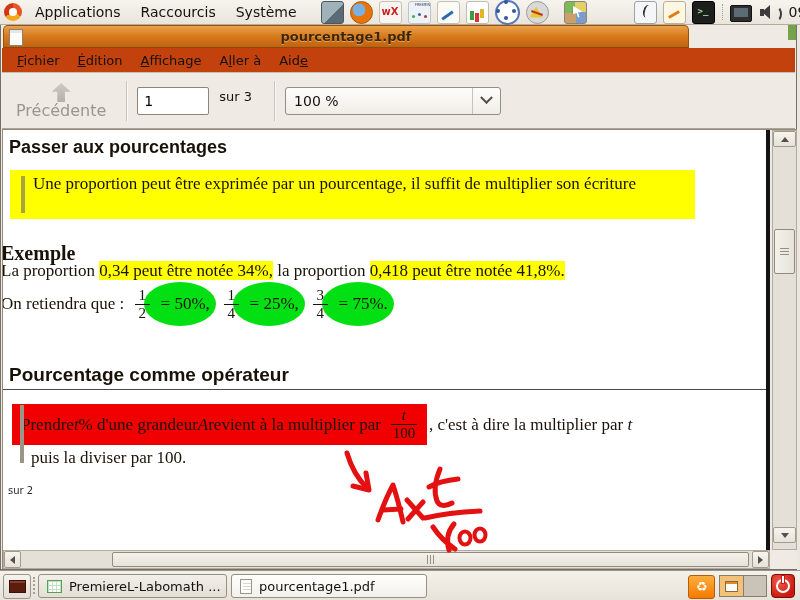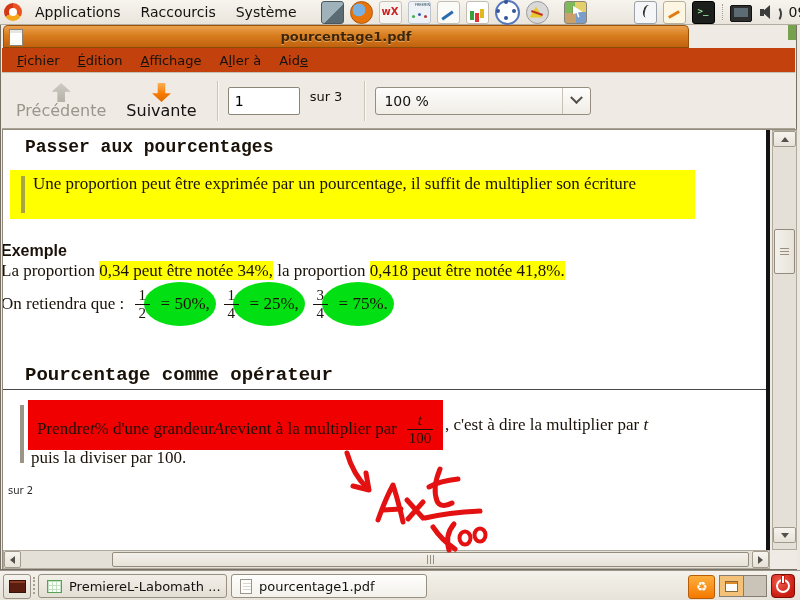--- a/index.html
+++ b/index.html
@@ -87,45 +87,45 @@
               background:linear-gradient(#fefdfc,#f0ede6);display:flex;align-items:center}
   .zoom-value{flex:1;padding-left:8px;font-size:14px}
   .combo-btn{width:27px;align-self:stretch;border-left:1px solid #c8c2b6;display:flex;align-items:center;justify-content:center}
   .chev-down{width:7px;height:7px;border-right:2px solid #55504a;border-bottom:2px solid #55504a;
              transform:rotate(45deg) translate(-2px,-2px)}
   
   .docview{position:absolute;left:1px;top:104px;width:795px;height:440px;background:#efebe4;
            border-top:1px solid #918a7d;border-left:1px solid #8f887b;box-sizing:border-box}
   .page{position:absolute;left:0;top:0;width:763px;height:420px;background:#fff;overflow:hidden;color:#1a1208}
   .page-edge{position:absolute;left:763px;top:0;width:4px;height:420px;background:#131313}
-  .doc-h1{position:absolute;left:22px;top:7px;font-family:Liberation Mono, monospace;
+  .doc-h1{position:absolute;left:6px;top:7px;font-family:Liberation Sans, sans-serif;
           font-weight:bold;font-size:18px;white-space:nowrap}
   .h2-pos{top:234px;font-size:19px}
   .doc-hr{position:absolute;left:0;top:259px;width:763px;height:1px;background:#4a4a4a}
   .defbox-yellow{position:absolute;left:7px;top:40px;width:685px;height:49px;background:var(--highlight_yellow,#ffff00)}
   .olive-bar{position:absolute;left:11px;top:6px;width:4px;height:37px;background:#a8a441}
   .def1-text{position:absolute;left:23px;top:3px;font-family:"Liberation Serif",serif;font-size:17px;
              line-height:22px;white-space:nowrap}
-  .exemple{position:absolute;left:-2px;top:112px;font-family:Liberation Sans, sans-serif;font-weight:bold;
-           font-size:16px;white-space:nowrap}
+  .exemple{position:absolute;left:-2px;top:112px;font-family:Liberation Serif, serif;font-weight:bold;
+           font-size:20px;white-space:nowrap}
   .p1{position:absolute;left:-2px;top:131px;font-family:"Liberation Serif",serif;font-size:17px;white-space:nowrap}
   .hl{background:var(--highlight_yellow,#ffff00)}
   .p2{position:absolute;left:-2px;top:151px;height:46px;display:flex;align-items:center;
       font-family:"Liberation Serif",serif;font-size:17px;white-space:nowrap}
   .gitem{position:relative;height:46px;display:inline-flex;align-items:center;margin-left:7px}
   .gellipse{position:absolute;left:13px;top:1px;width:72px;height:44px;border-radius:50%;
             background:var(--highlight_green,#02df12)}
   .gfrac{position:relative;z-index:1;display:inline-flex;flex-direction:column;align-items:center;
          font-size:15px;line-height:15px;width:22px}
   .fbar{width:15px;height:1px;background:#1a1208;margin:1px 0}
   .geq{position:relative;z-index:1;margin-left:4px;width:56px;text-align:center}
   .def2-row{position:absolute;left:0;top:274px;height:41px;display:flex;align-items:center;
             font-family:"Liberation Serif",serif;font-size:17px;white-space:nowrap}
   .gray-bar{position:absolute;left:17px;top:1px;width:4px;height:58px;background:#9b9588}
-  .redbox{margin-left:25px;height:41px;display:inline-flex;align-items:center;padding:9px 8px 0 9px;
+  .redbox{margin-left:9px;height:41px;display:inline-flex;align-items:center;padding:0 8px 0 9px;
           background:var(--highlight_red,#f00000)}
   .redbox .it,.after-red .it{font-style:italic}
   .rfrac{display:inline-flex;flex-direction:column;align-items:center;font-size:15px;line-height:15px;
          margin-left:8px;width:30px}
   .rfrac .fbar{width:26px}
   .after-red{margin-left:2px}
   .def2-line2{position:absolute;left:28px;top:318px;font-family:"Liberation Serif",serif;font-size:17px;white-space:nowrap}
   .page-note{position:absolute;left:5px;top:355px;font-size:10px;color:#2b2b2b}
   .annotation{position:absolute;left:329px;top:316px;z-index:6;pointer-events:none}
   
@@ -255,24 +255,20 @@
       <span class="menu-item"><span></span><span class="mnk">A</span><span>ffichage</span></span>
       <span class="menu-item"><span>A</span><span class="mnk">l</span><span>ler à</span></span>
       <span class="menu-item"><span>Aid</span><span class="mnk">e</span><span></span></span>
     </nav>
 
     <div class="toolbar">
       <div class="tbtn disabled">
         <span class="arr arr-up"></span>
         <span class="lbl">Précédente</span>
       </div>
-      <div class="tbtn">
-        <span class="arr arr-down"></span>
-        <span class="lbl">Suivante</span>
-      </div>
       <span class="tsep"></span>
       <input class="page-input" value="1" style="">
       <span class="sur-of">sur 3</span>
       <span class="tsep"></span>
       <div class="zoom-combo">
         <span class="zoom-value">100 %</span>
         <span class="combo-btn">
             <span class="chev-down"></span>
           </span>
       </div>

